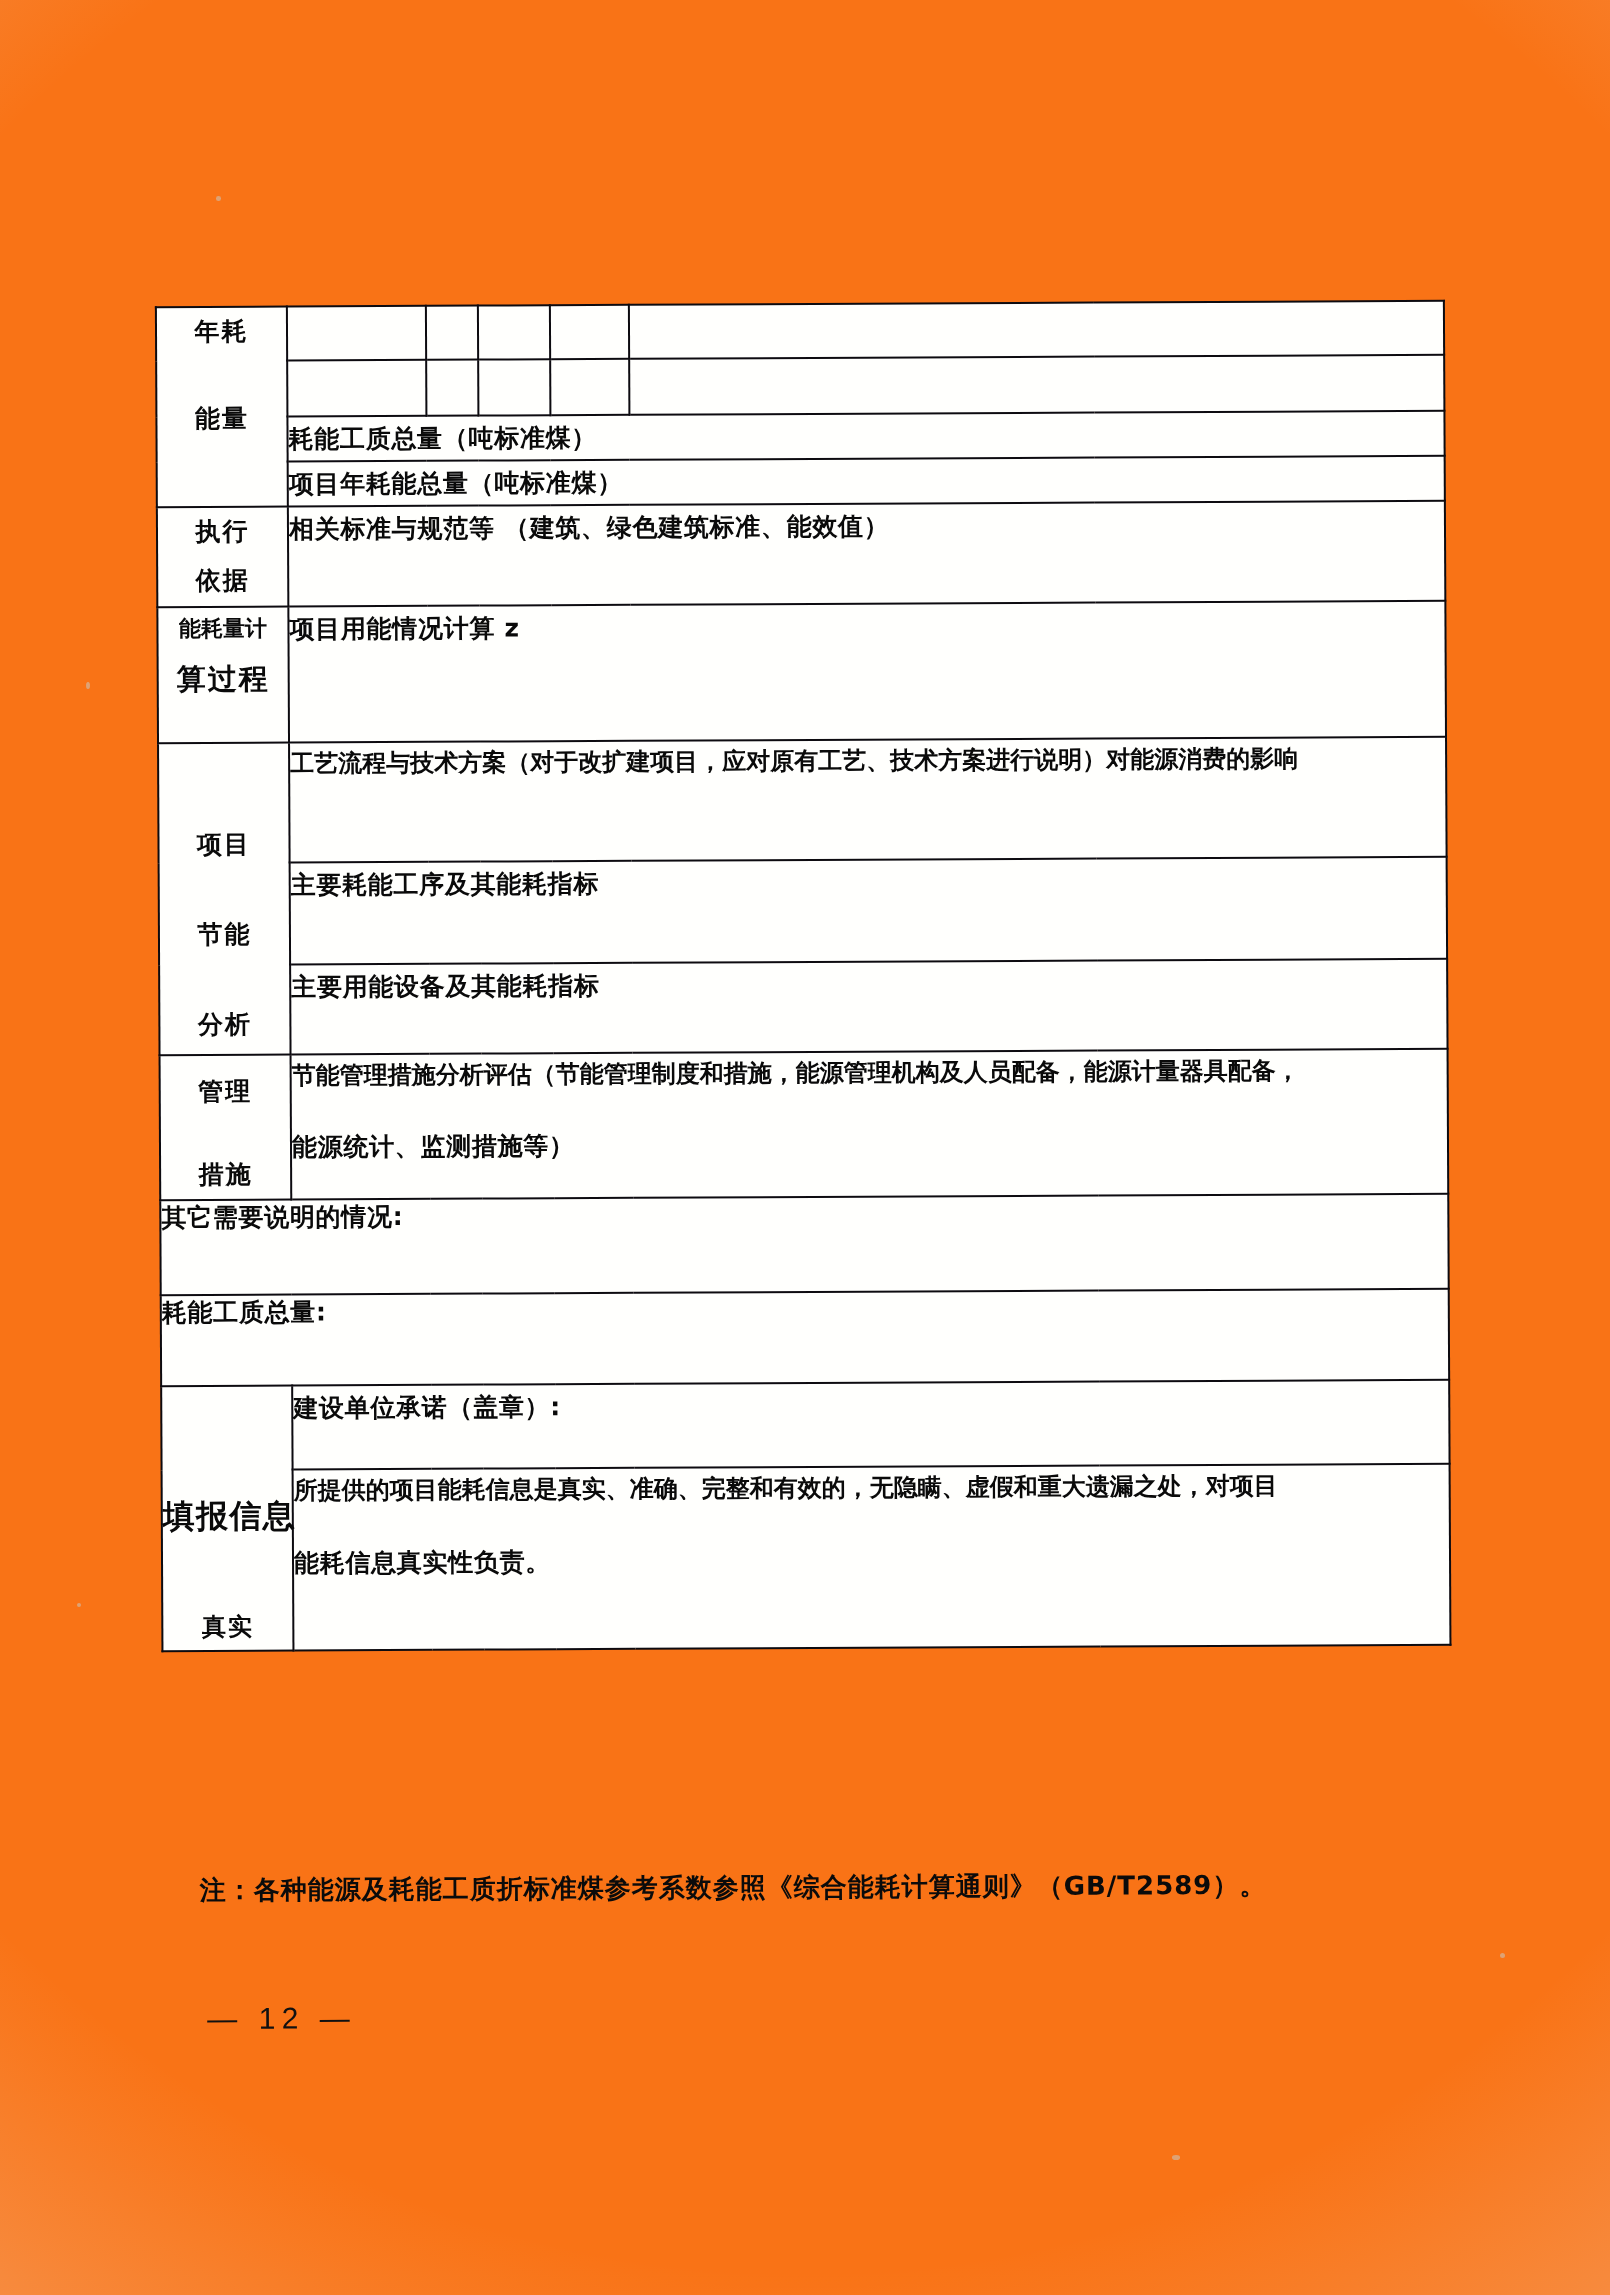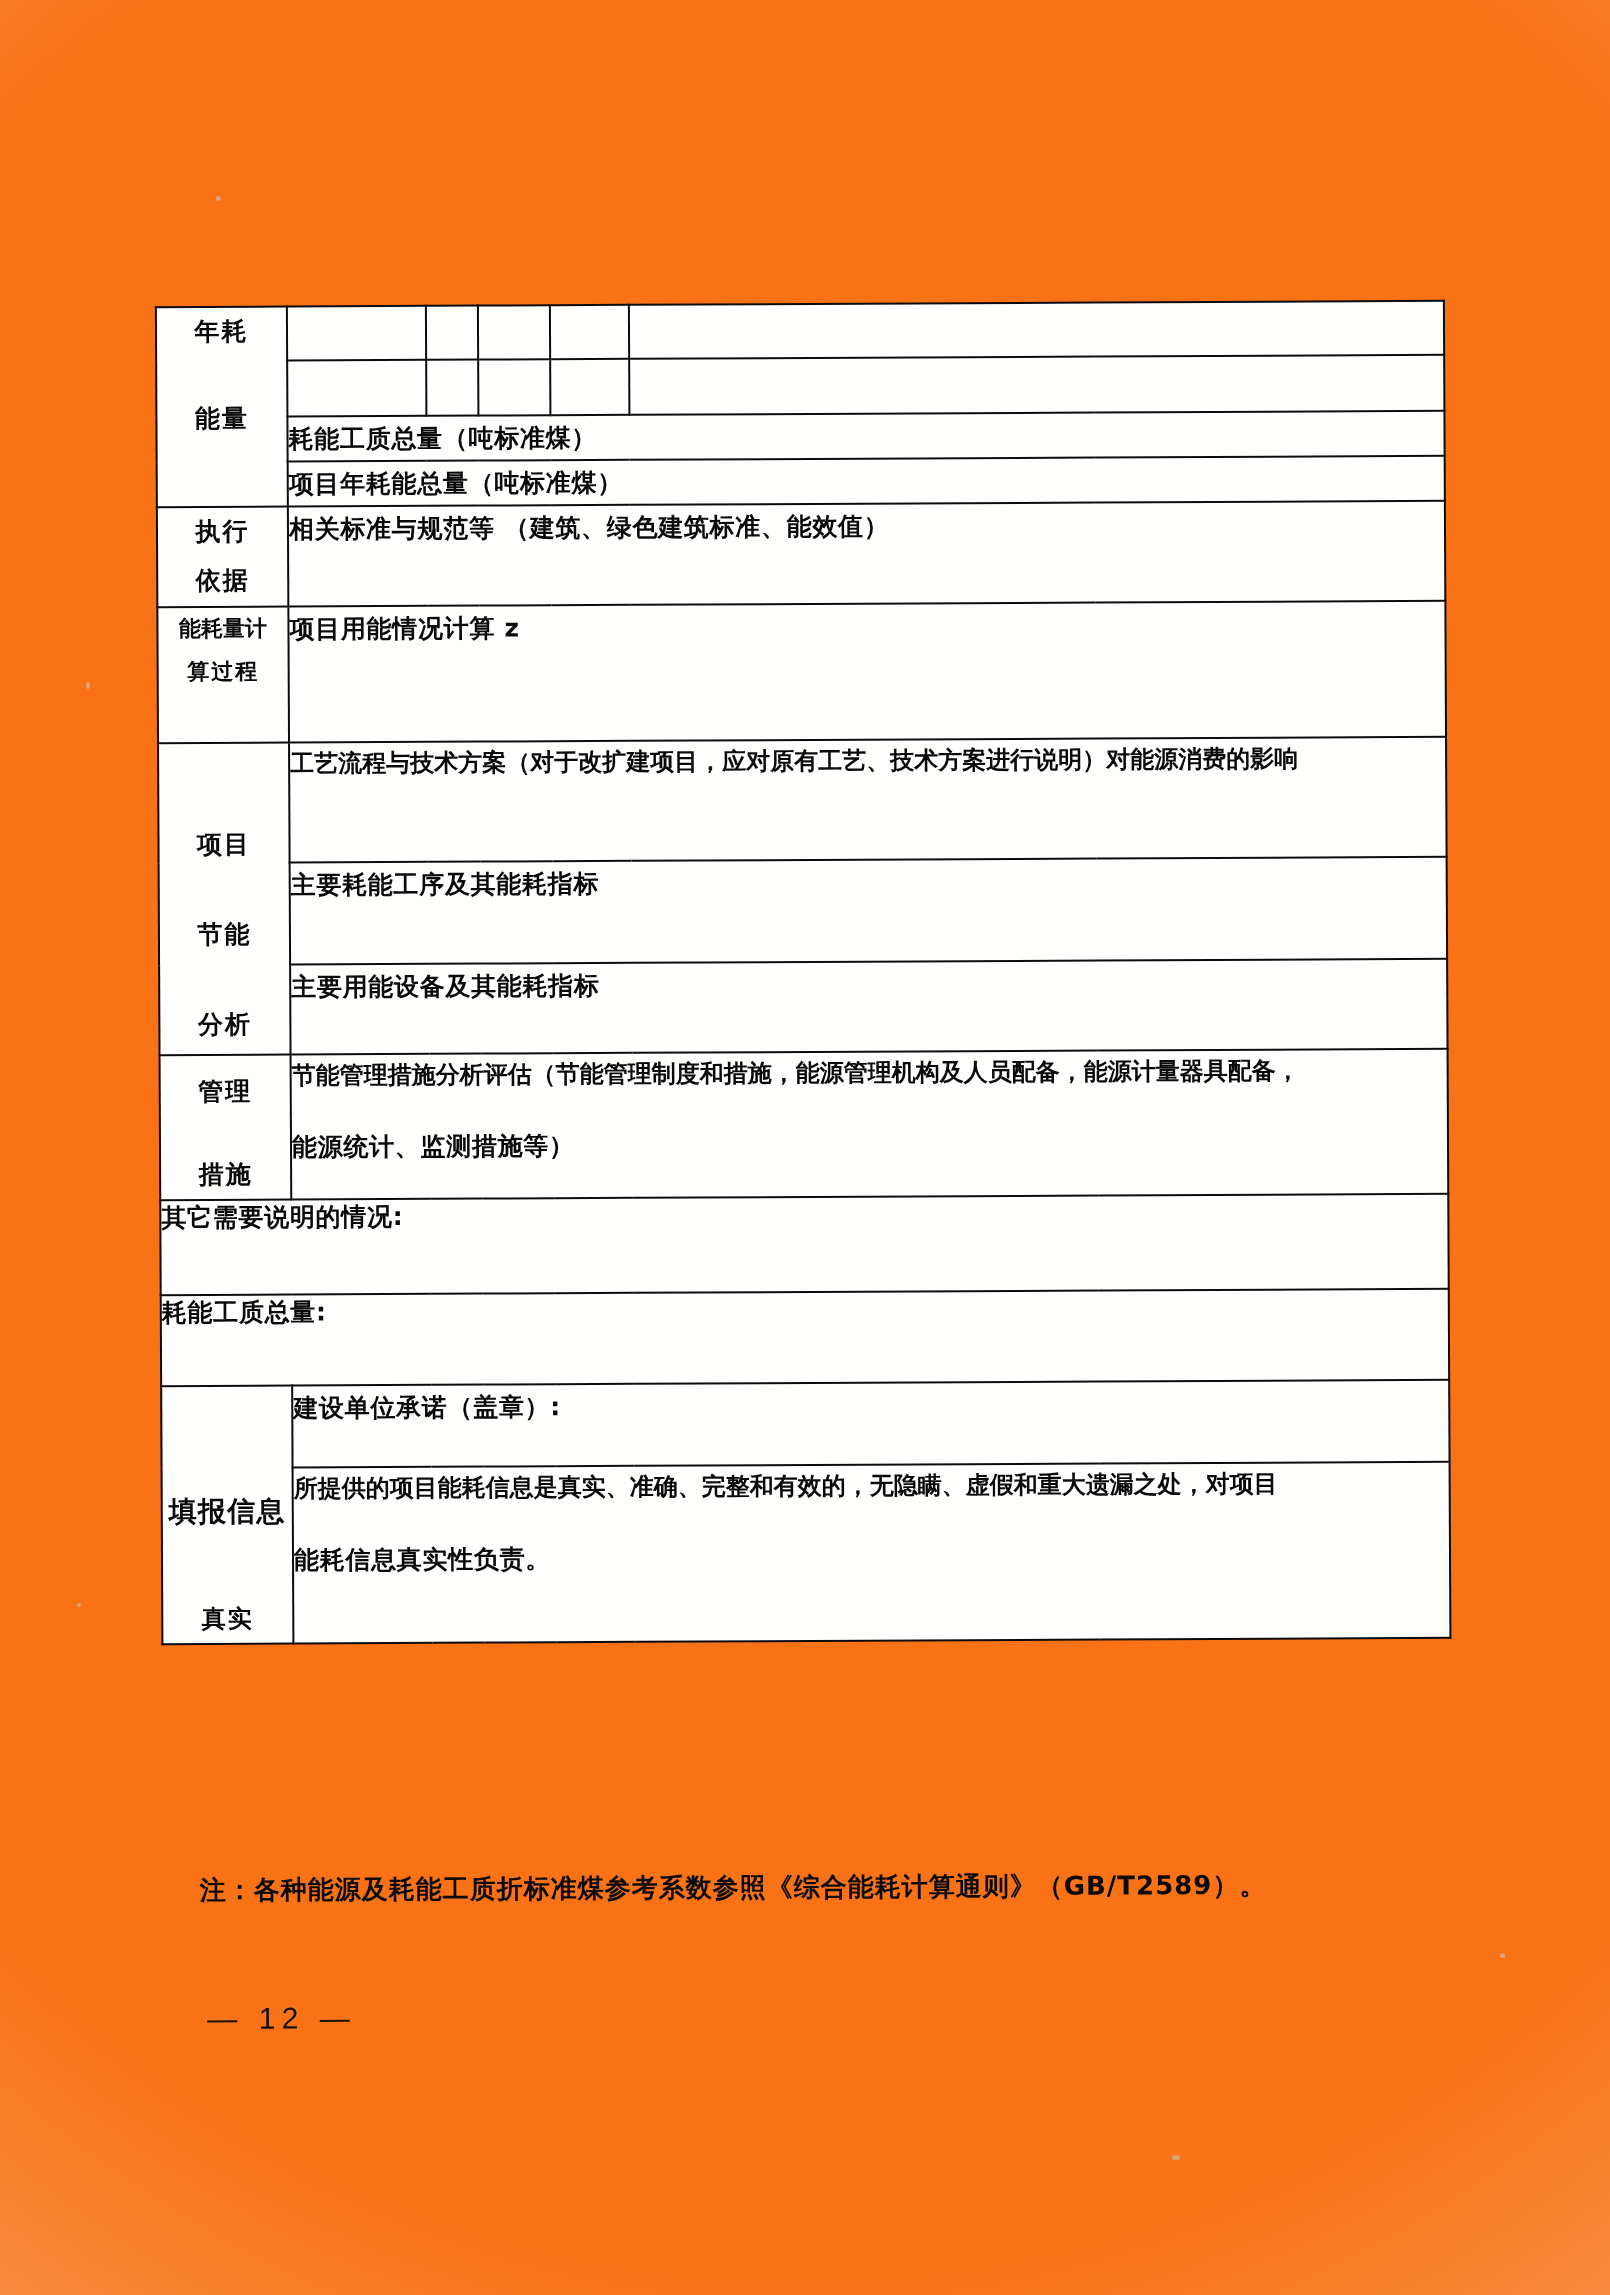--- a/index.html
+++ b/index.html
@@ -199,21 +199,21 @@
           <span class="ln">依据</span>
         </td>
         <td colspan="6" class="cellpad">
           <p>相关标准与规范等 （建筑、绿色建筑标准、能效值）</p>
         </td>
       </tr>
 
       <tr>
         <td class="vlabel" style="height:134px">
           <span class="ln" style="letter-spacing:0px;font-size:22px">能耗量计</span>
-          <span class="ln" style="font-size:22px">算过程</span>
+          <span class="ln" style="font-size:29px">算过程</span>
         </td>
         <td colspan="6" class="cellpad">
           <p>项目用能情况计算 z</p>
         </td>
       </tr>
 
       <tr>
         <td rowspan="3" class="vlabel">
           <span class="ln" style="margin-top:77px">项目</span>
           <span class="ln" style="margin-top:41px">节能</span>
@@ -252,21 +252,21 @@
       </tr>
 
       <tr>
         <td colspan="7" class="fullrow" style="height:89px">
           <span>耗能工质总量:</span>
         </td>
       </tr>
 
       <tr>
         <td rowspan="2" class="vlabel">
-          <span class="ln" style="margin-top:98px;font-size:28px;letter-spacing:1.3px">填报信息</span>
+          <span class="ln" style="margin-top:98px;font-size:32px;letter-spacing:1.3px">填报信息</span>
           <span class="ln" style="margin-top:56px;font-size:24px">真实</span>
         </td>
         <td colspan="6" class="cellpad" style="height:63px">
           <p>建设单位承诺（盖章）:</p>
         </td>
       </tr>
       <tr>
         <td colspan="6" class="cellpad" style="height:138px">
           <p style="white-space:nowrap;letter-spacing:0px;font-size:24px">所提供的项目能耗信息是真实、准确、完整和有效的，无隐瞒、虚假和重大遗漏之处，对项目</p>
           <p style="margin-top:29px">能耗信息真实性负责。</p>

